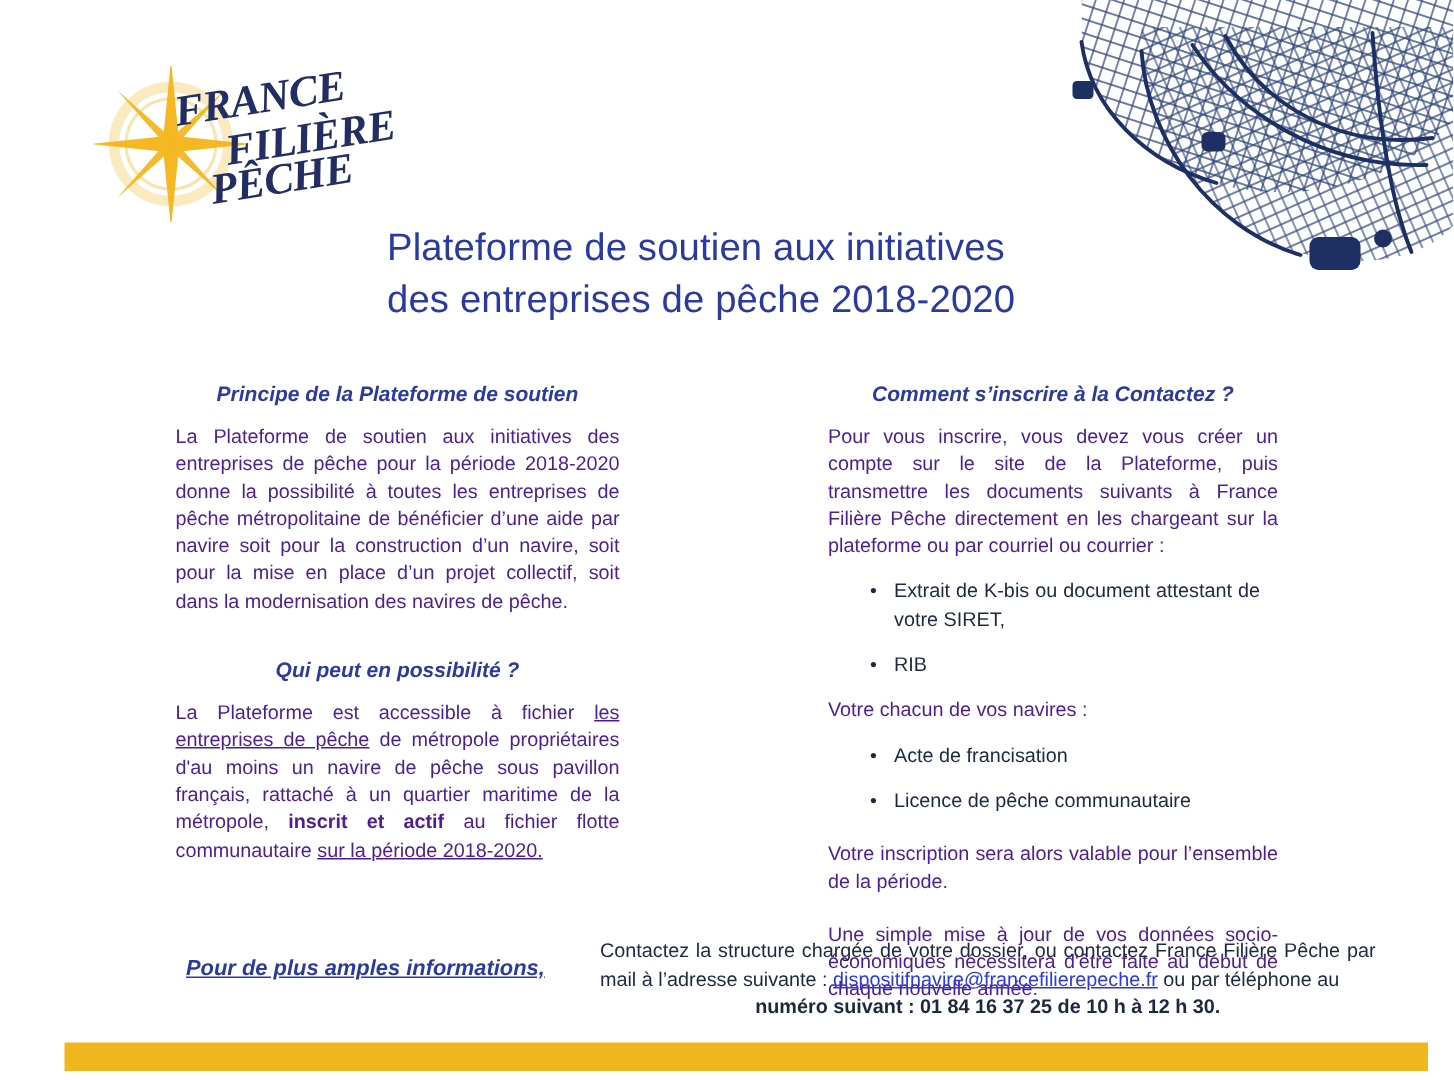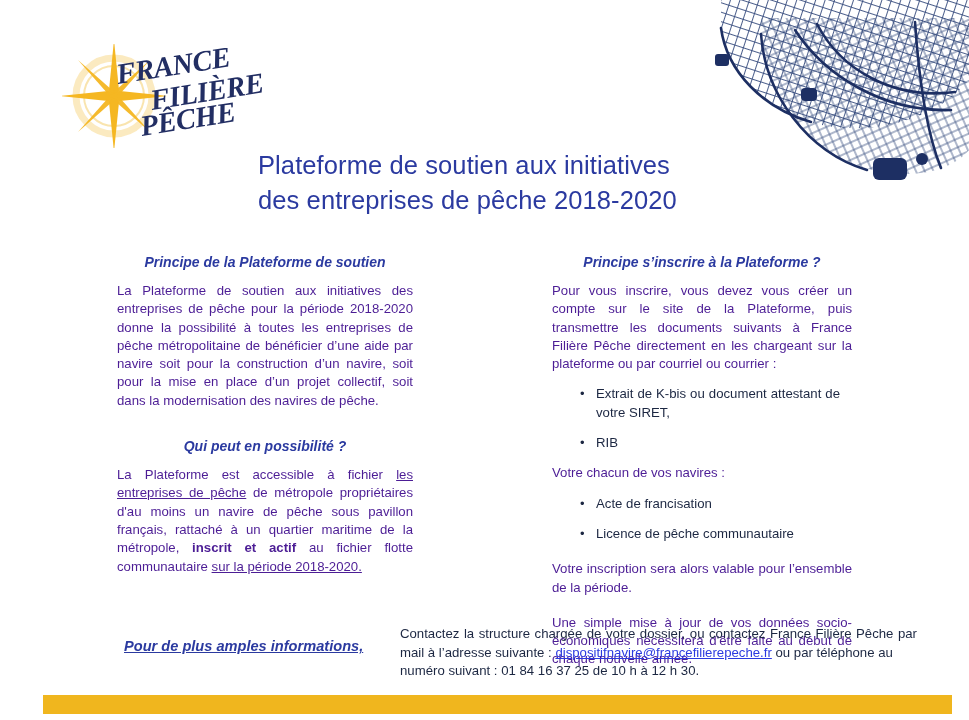--- a/index.html
+++ b/index.html
@@ -134,21 +134,21 @@
     width: 517px;
     font-size: 13.2px;
     line-height: 18.5px;
     text-align: justify;
     color: #1c2742;
   }
   .footer-text .mail {
     color: #2b3ae0;
     text-decoration: underline;
   }
-  .footer-text .lastline { text-align: left; display: block; }
+  .footer-text .lastline { text-align: center; display: block; font-weight: bold; }
 
   .bottom-bar {
     position: absolute;
     left: 43px;
     top: 695px;
     width: 909px;
     height: 19px;
     background: #f0b61e;
   }
 </style>
@@ -229,21 +229,21 @@
 
   <h2 class="sec-head">Principe de la Plateforme de soutien</h2>
   <p class="body">La Plateforme de soutien aux initiatives des entreprises de pêche pour la période 2018-2020 donne la possibilité à toutes les entreprises de pêche métropolitaine de bénéficier d’une aide par navire soit pour la construction d’un navire, soit pour la mise en place d’un projet collectif, soit dans la modernisation des navires de pêche.</p>
 
   <h2 class="sec-head h2">Qui peut en possibilité ?</h2>
   <p class="body"><span>La Plateforme est accessible à fichier </span><span class="u">les entreprises de pêche</span><span> de métropole propriétaires d'au moins un navire de pêche sous pavillon français, rattaché à un quartier maritime de la métropole, </span><span class="b">inscrit et actif</span><span> au fichier flotte communautaire </span><span class="u">sur la période 2018-2020.</span></p>
 </div>
 
 <div class="col col-right">
 
-  <h2 class="sec-head">Principe s’inscrire à la Plateforme ?</h2>
+  <h2 class="sec-head">Comment s’inscrire à la Contactez ?</h2>
   <p class="body">Pour vous inscrire, vous devez vous créer un compte sur le site de la Plateforme, puis transmettre les documents suivants à France Filière Pêche directement en les chargeant sur la plateforme ou par courriel ou courrier :</p>
 
   <ul class="bullets">
     <li class="just">Extrait de K-bis ou document attestant de votre SIRET,</li>
     <li>RIB</li>
   </ul>
 
   <p class="body noj">Votre chacun de vos navires :</p>
 
   <ul class="bullets">

